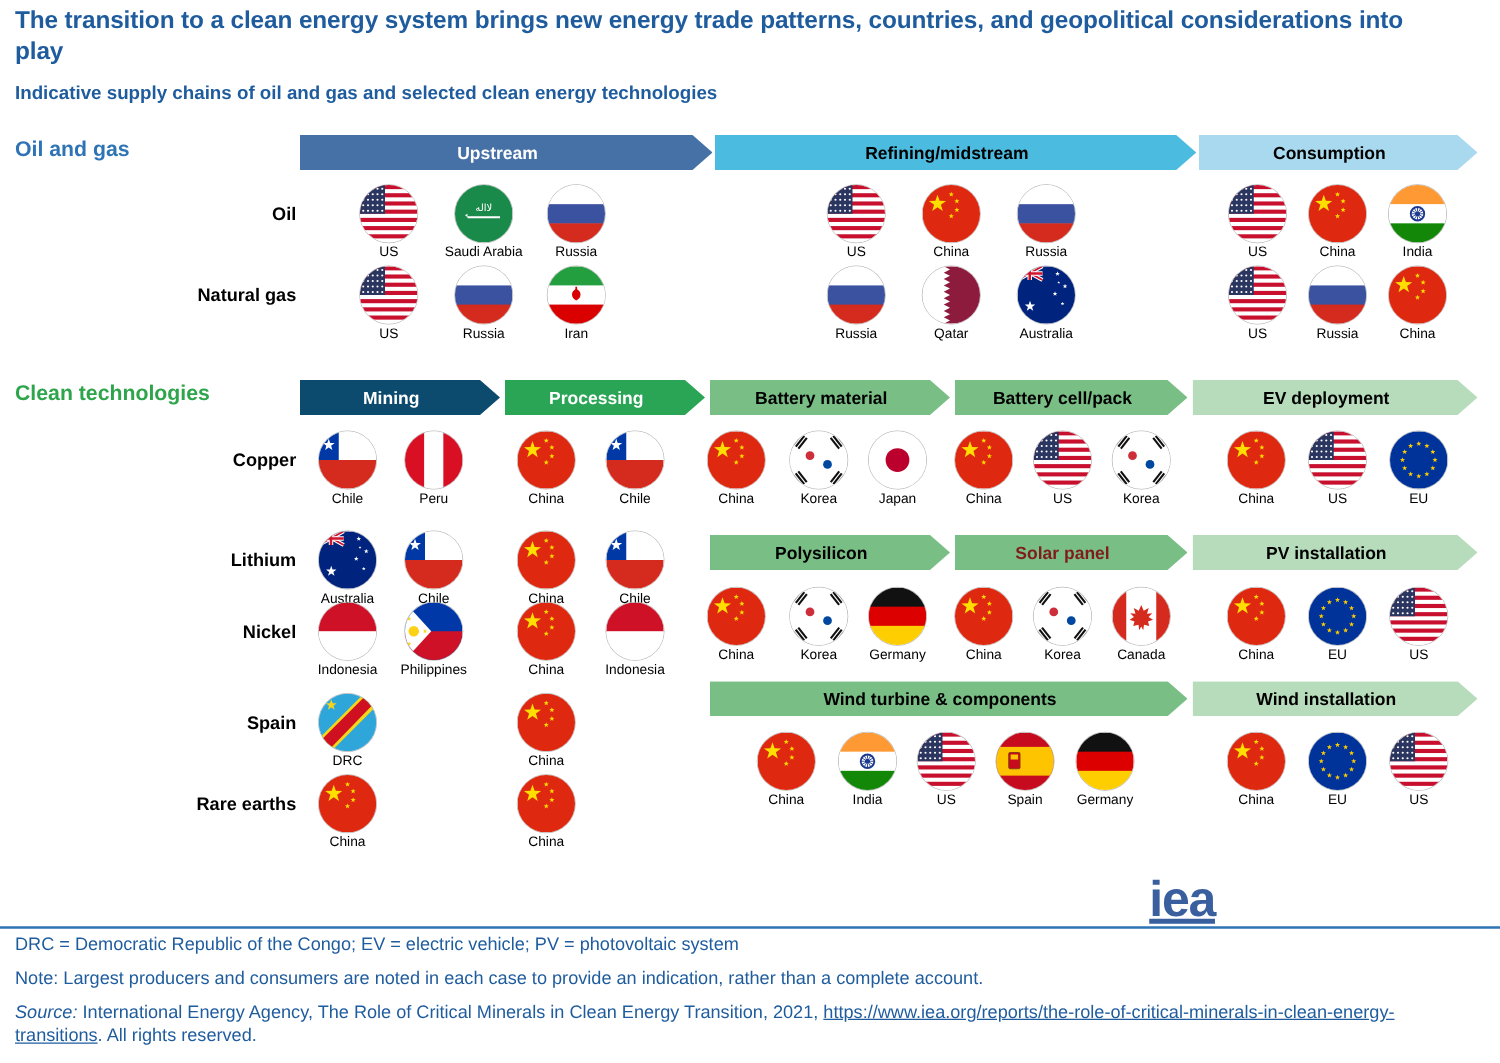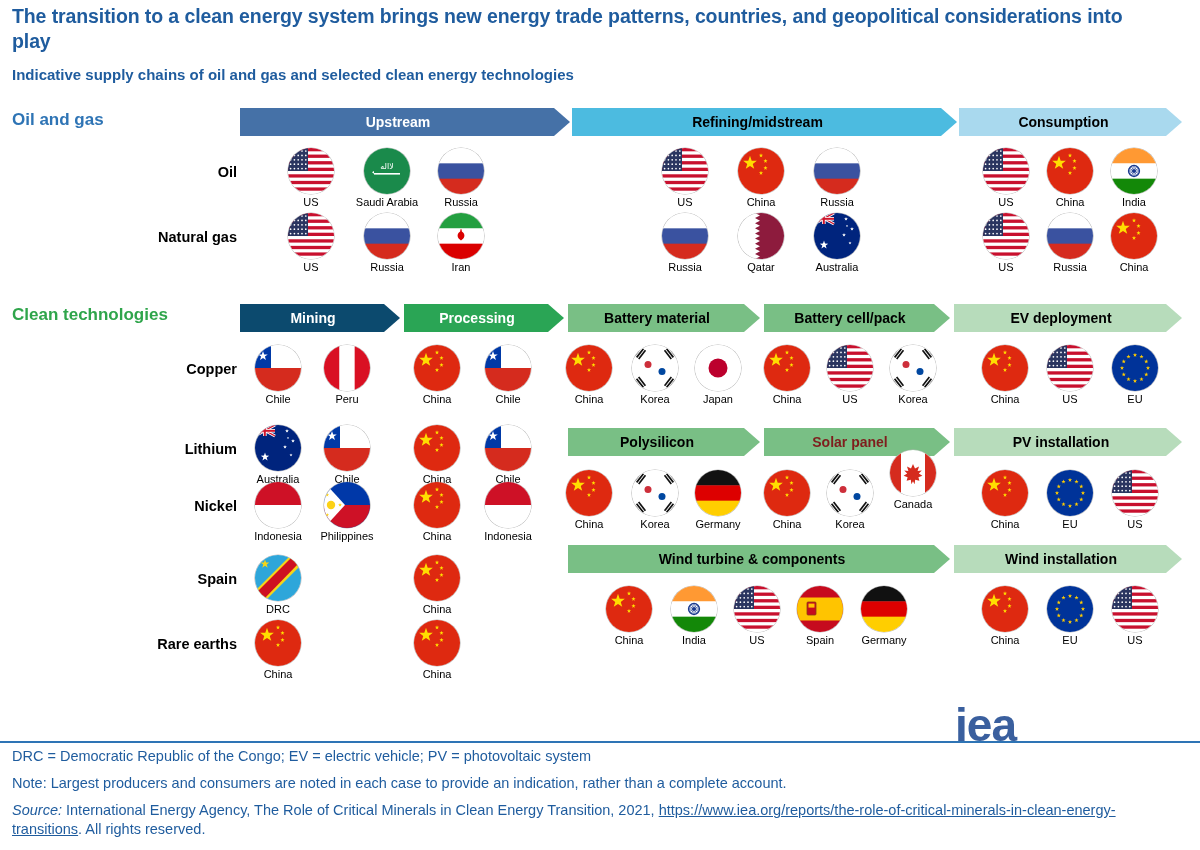--- a/index.html
+++ b/index.html
@@ -1,21 +1,21 @@
 <!DOCTYPE html>
 <html><head>
 <meta charset="utf-8">
 <style>
   html,body{margin:0;padding:0;}
   body{
     width:1200px;height:850px;background:#ffffff;
     font-family:"Liberation Sans", sans-serif;
     color:#111;overflow:hidden;position:relative;
   }
-  .root{position:relative;width:1008px;height:850px;padding-left:44px;}
+  .root{position:relative;width:1008px;height:850px;}
 
   
   .title{
     position:absolute;left:12px;top:4px;width:1140px;
     font-size:19.5px;font-weight:bold;line-height:25px;
     color:#1f5c9e;letter-spacing:-0.1px;
   }
   .subtitle{
     position:absolute;left:12px;top:66px;width:1140px;
     font-size:15px;font-weight:bold;color:#1f5c9e;
@@ -52,22 +52,22 @@
   }
   .flag svg{display:block;width:46px;height:46px;}
   .flag-name{
     display:block;margin-top:2px;font-size:11px;color:#000;
     white-space:nowrap;line-height:13px;
   }
 
   
   .logo{
     position:absolute;right:36px;top:698px;
-    font-size:46px;font-weight:bold;color:#3a5f9e;
-    letter-spacing:-1px;font-family:"Liberation Sans",sans-serif;
+    font-size:40px;font-weight:bold;color:#3a5f9e;
+    letter-spacing:-1px;font-family:"Liberation Sans",sans-serif;text-decoration:underline;
   }
   .rule{position:absolute;left:0;top:741px;width:1200px;height:2px;background:#2e74b5;}
   .foot{
     position:absolute;left:12px;font-size:14.5px;color:#1f5c9e;line-height:19px;
     width:1160px;
   }
   .f1{top:747px;}
   .f2{top:774px;}
   .f3{top:801px;}
   .foot i{font-style:italic;}
@@ -1001,21 +1001,21 @@
             </g>
             <g transform="translate(38,38) rotate(-52)">
               <rect x="-5.5" y="-3.4000000000000004" width="11" height="1.7" fill="#111"></rect>
               <rect x="-5.5" y="-0.8" width="11" height="1.7" fill="#111"></rect>
               <rect x="-5.5" y="1.8" width="11" height="1.7" fill="#111"></rect>
             </g>
           </svg>
         </div>
         <span class="flag-name">Korea</span>
       </div>
-      <div class="flag-cell" style="left: 876px; top: 450px;">
+      <div class="flag-cell" style="left: 876px; top: 470px;">
         <div class="flag">
           <svg viewBox="0 0 46 46">
             <rect width="46" height="46" fill="#fff"></rect>
             <rect x="0" y="0" width="11" height="46" fill="#d52b1e"></rect>
             <rect x="35" y="0" width="11" height="46" fill="#d52b1e"></rect>
             <path d="M23 14 l2 4.6 4-2.2 -1.4 4.6 4.2 -0.4 -3 3 3.6 2.2 -4 1.4 1 3.6 -4.2-1 -0.6 4.4 -1.6-3 -1.6 3 -0.6-4.4 -4.2 1 1-3.6 -4-1.4 3.6-2.2 -3-3 4.2 0.4 -1.4-4.6 4 2.2z" fill="#d52b1e"></path>
           </svg>
         </div>
         <span class="flag-name">Canada</span>
       </div>

